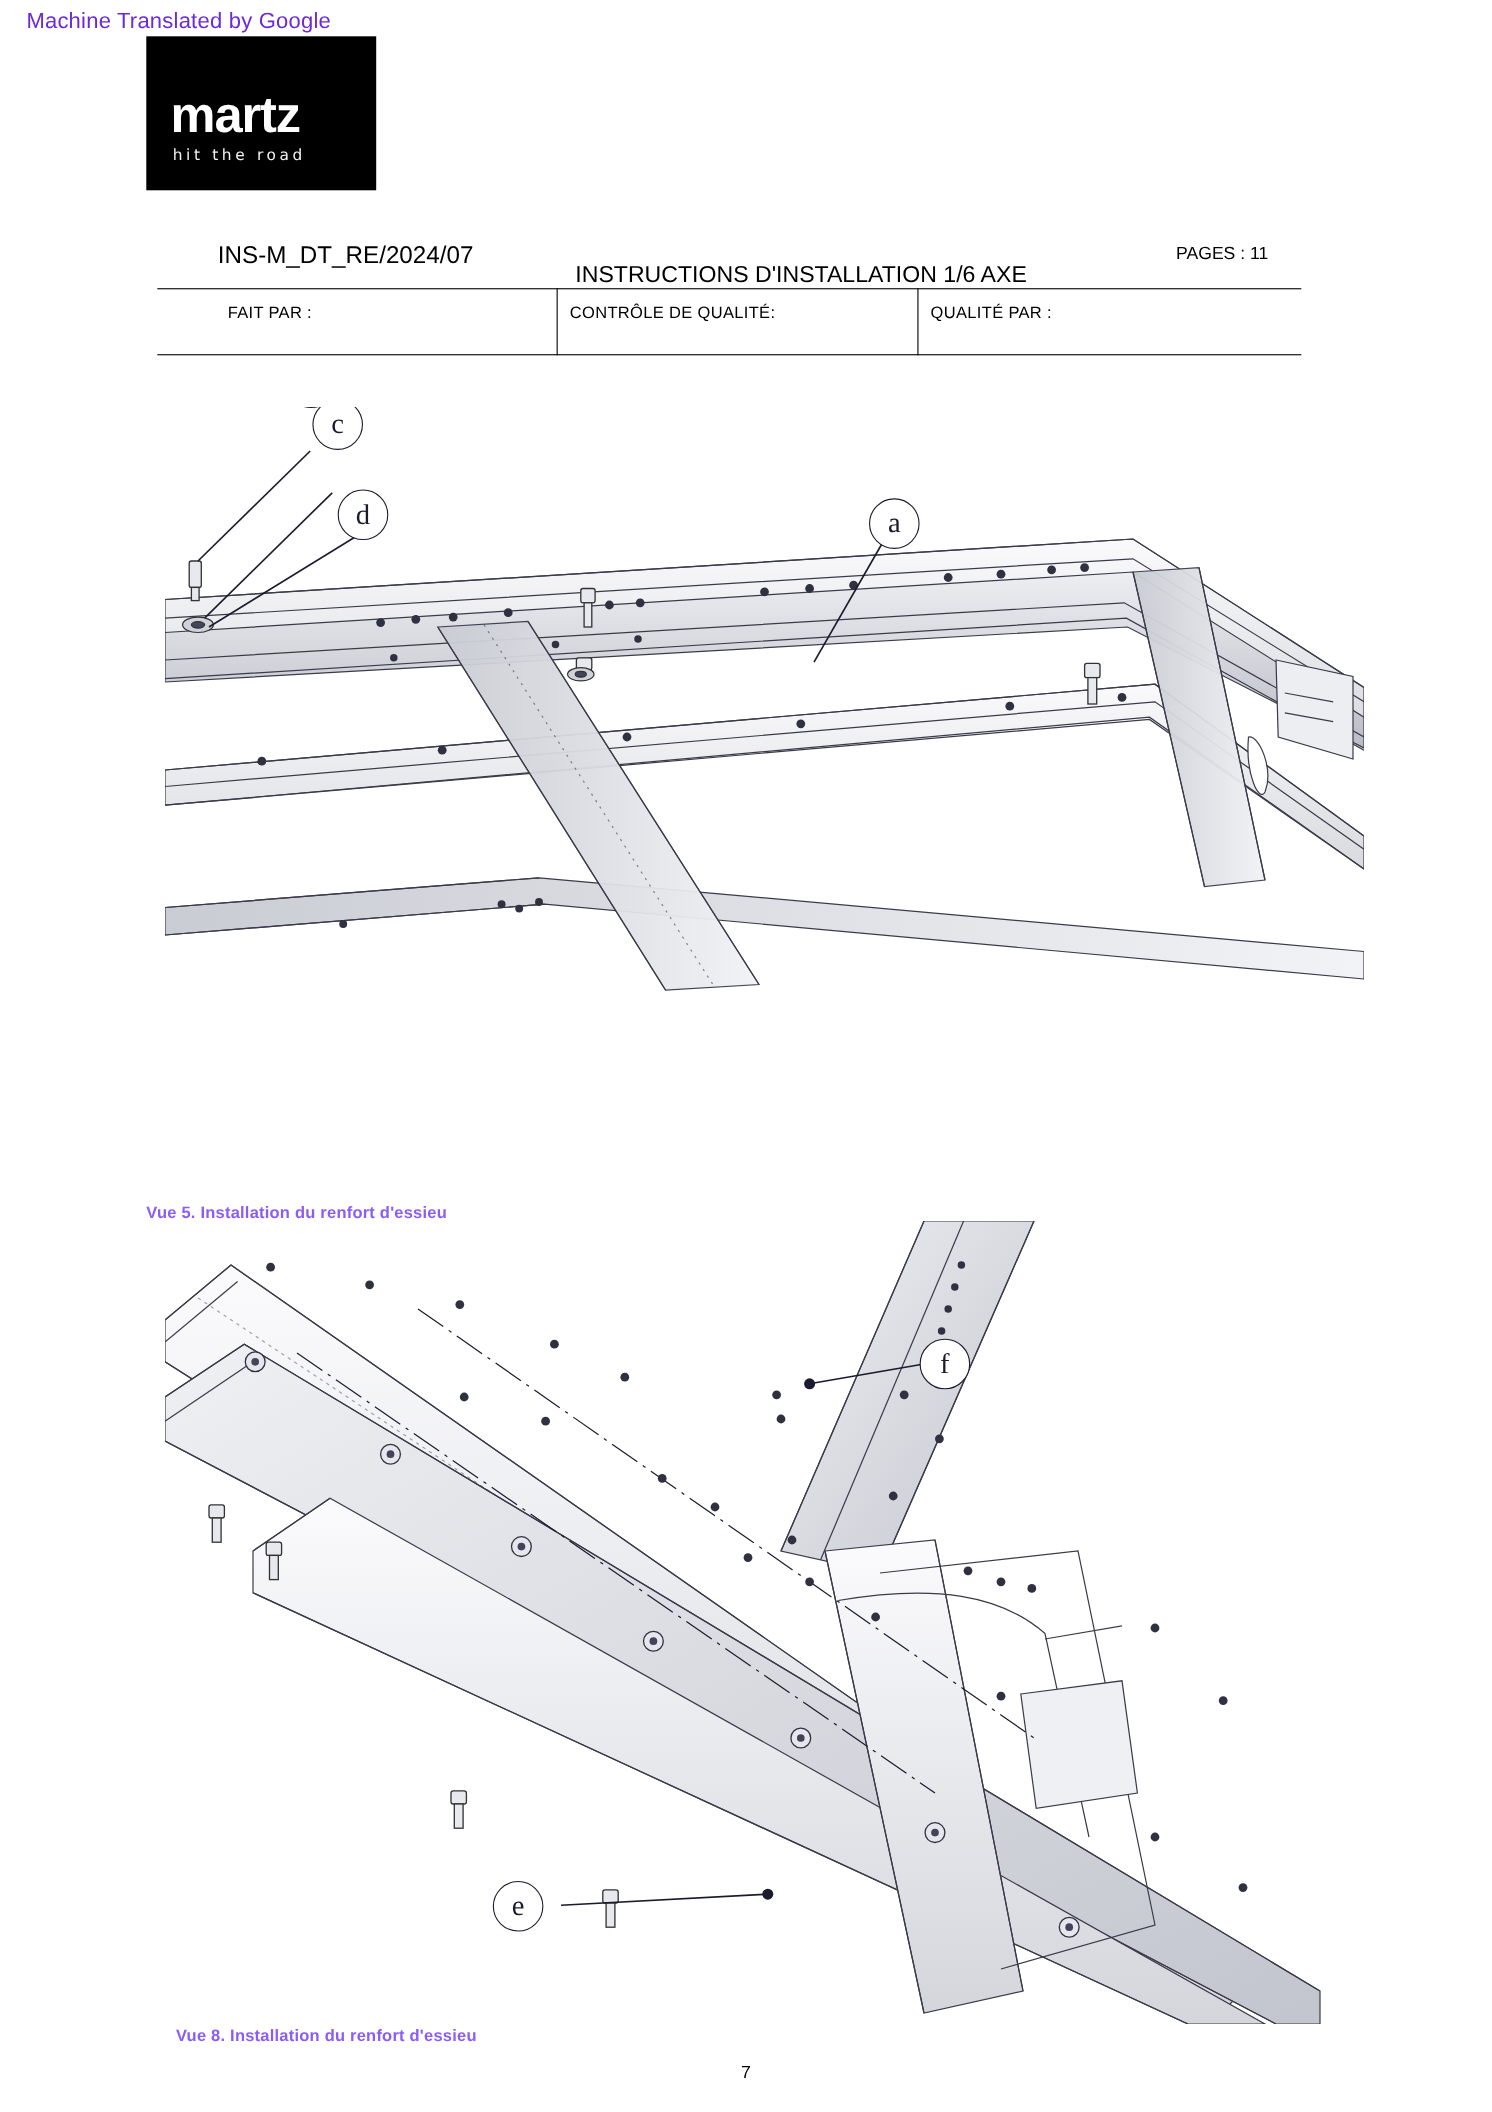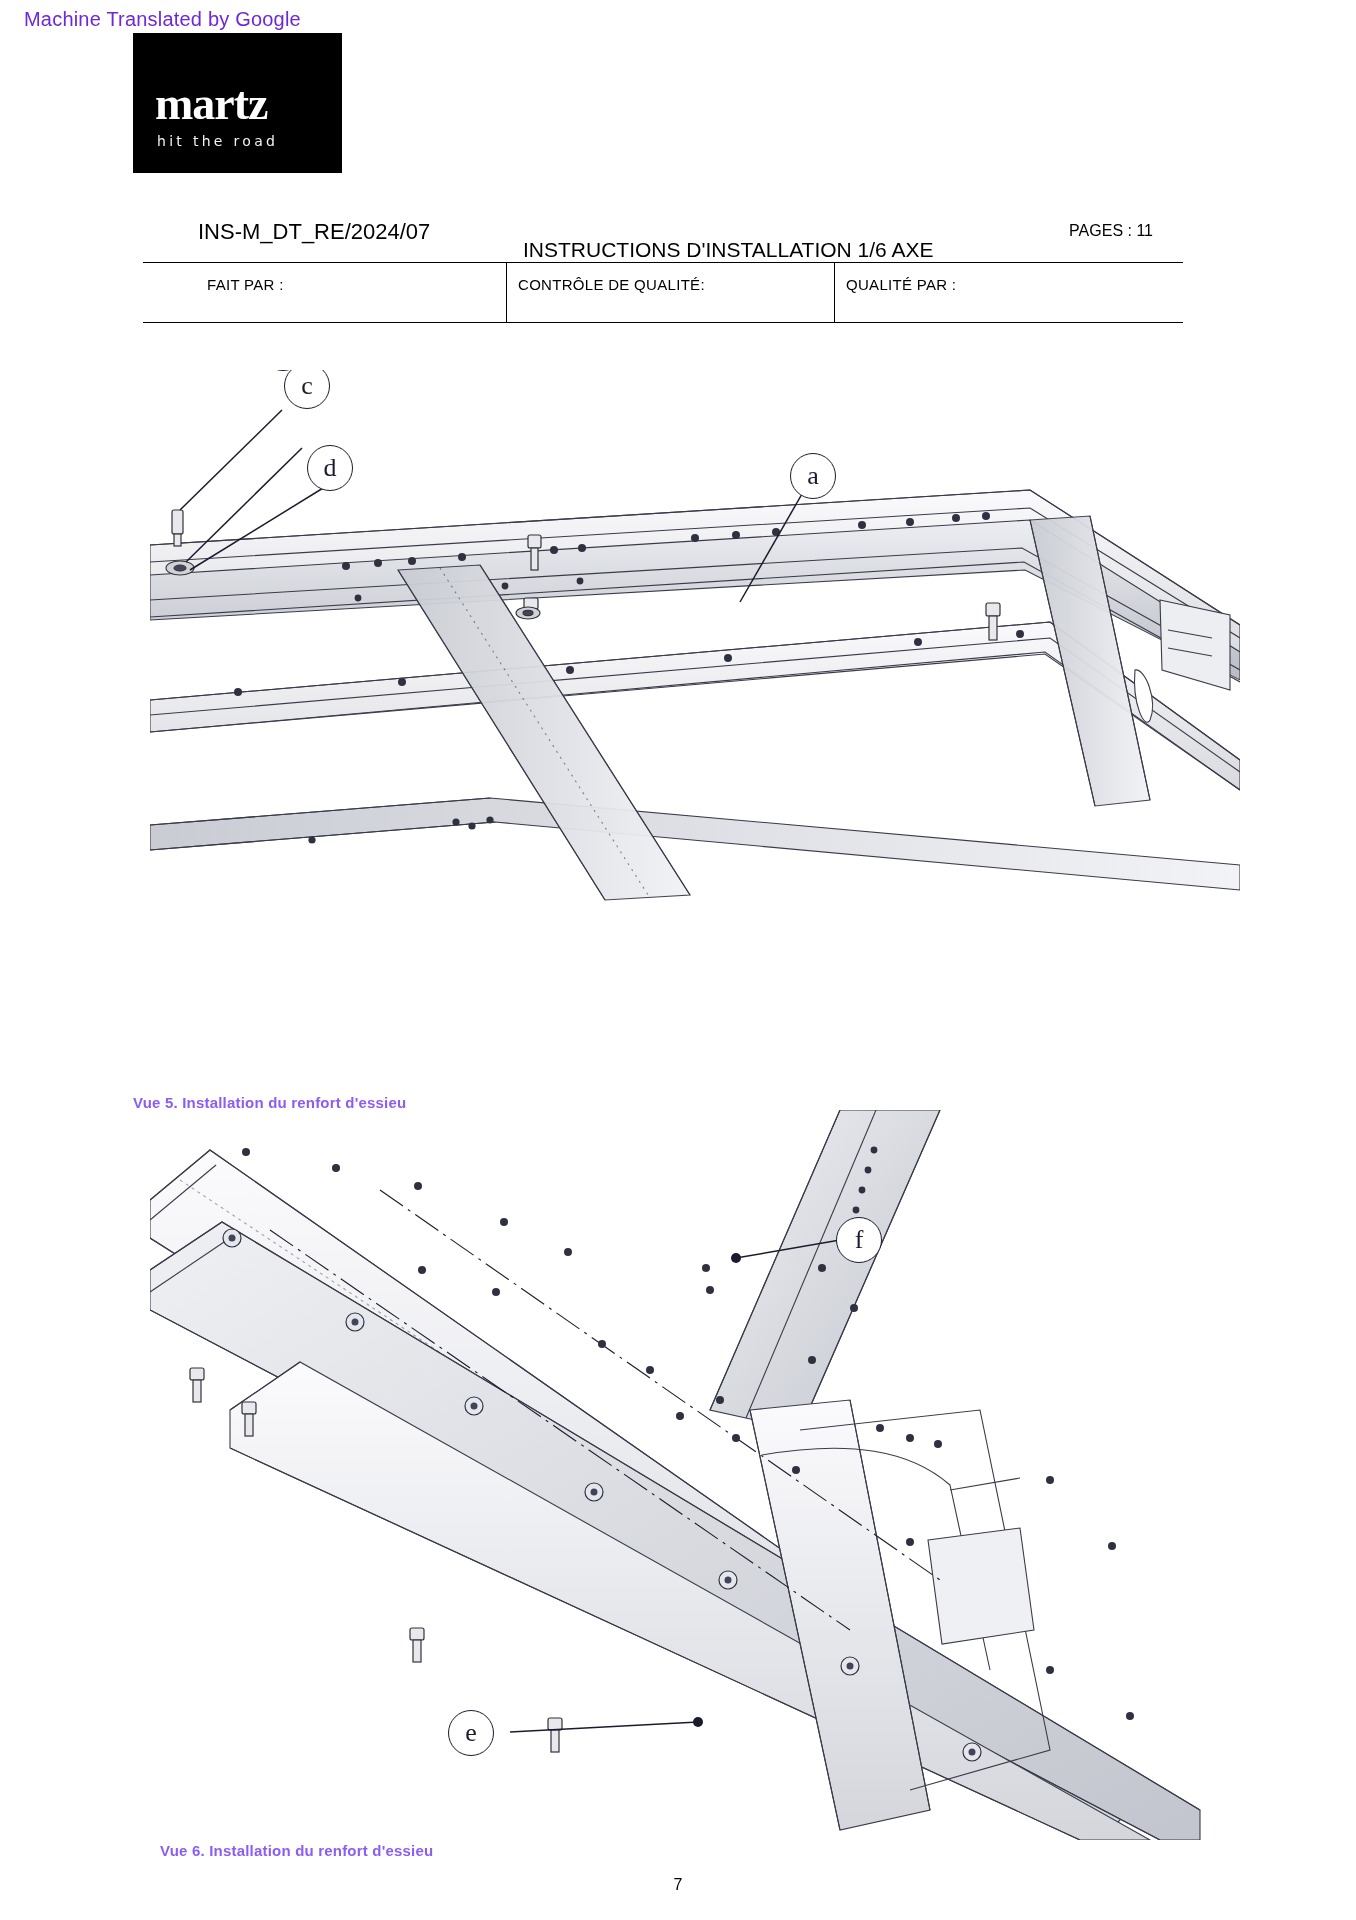--- a/index.html
+++ b/index.html
@@ -33,21 +33,21 @@
     width: 209px;
     height: 140px;
     background: #000000;
     color: #ffffff;
     overflow: hidden;
   }
   .logo-word {
     position: absolute;
     left: 22px;
     top: 48px;
-    font-family: Liberation Serif, serif;
+    font-family: Liberation Sans, sans-serif;
     font-weight: bold;
     font-size: 46px;
     letter-spacing: -1px;
     line-height: 1;
   }
   .logo-tag {
     position: absolute;
     left: 24px;
     top: 100px;
     font-family: "DejaVu Sans", sans-serif;
@@ -408,15 +408,15 @@
     </g>
     <g fill="#1b1b2f">
       <circle cx="586" cy="148" r="5"></circle>
       <circle cx="548" cy="612" r="5"></circle>
     </g>
   </svg>
 
   <div class="callout" style="left:686px; top:107px;">f</div>
   <div class="callout" style="left:298px; top:600px;">e</div>
 </div>
-<div class="caption cap2">Vue 6. Installation du renfort d'essieu</div>
+<div class="caption cap2">Vue 8. Installation du renfort d'essieu</div>
 
 <div class="page-no">7</div>
 
 </body></html>

